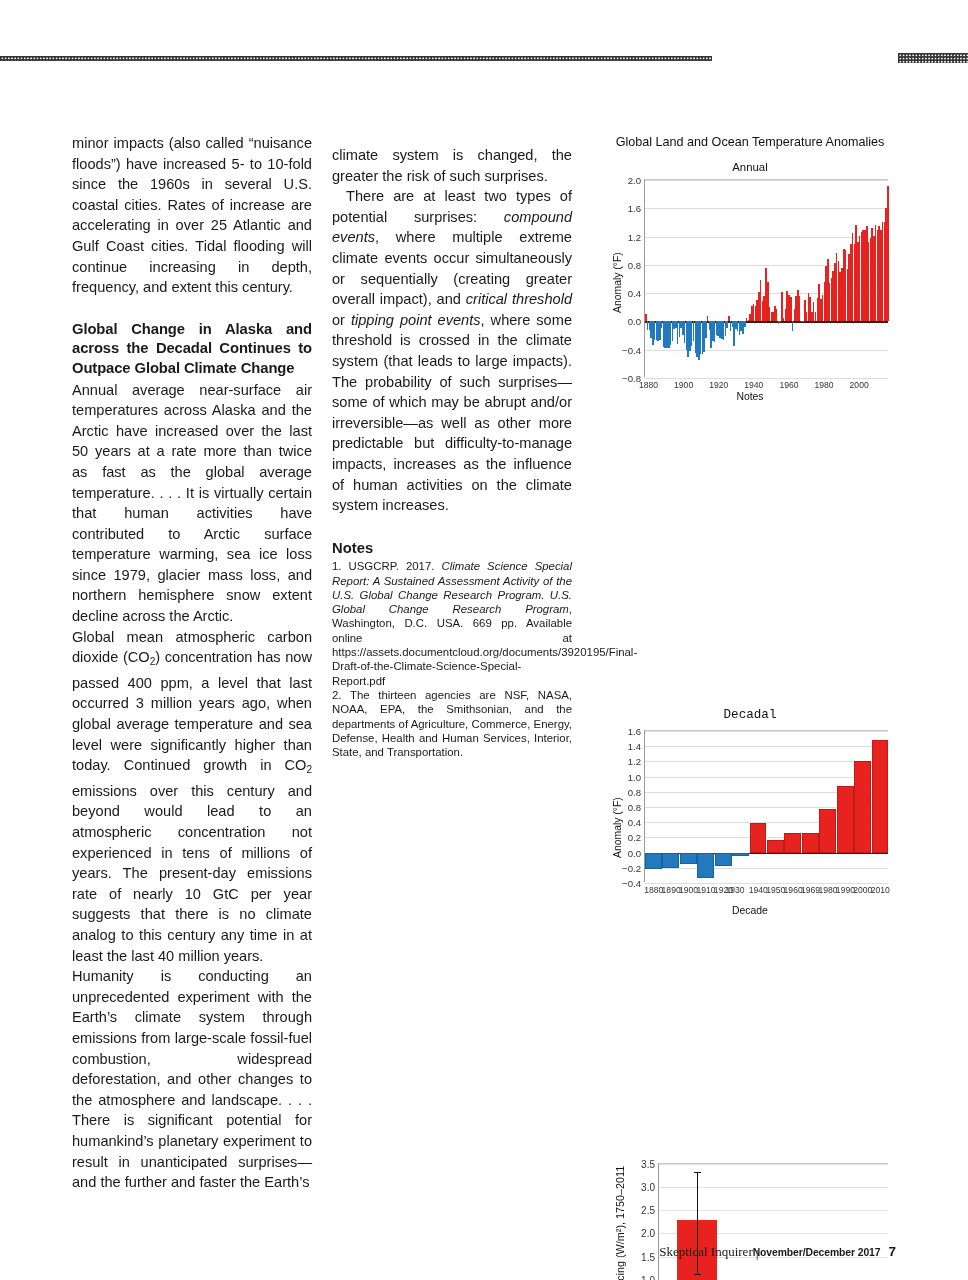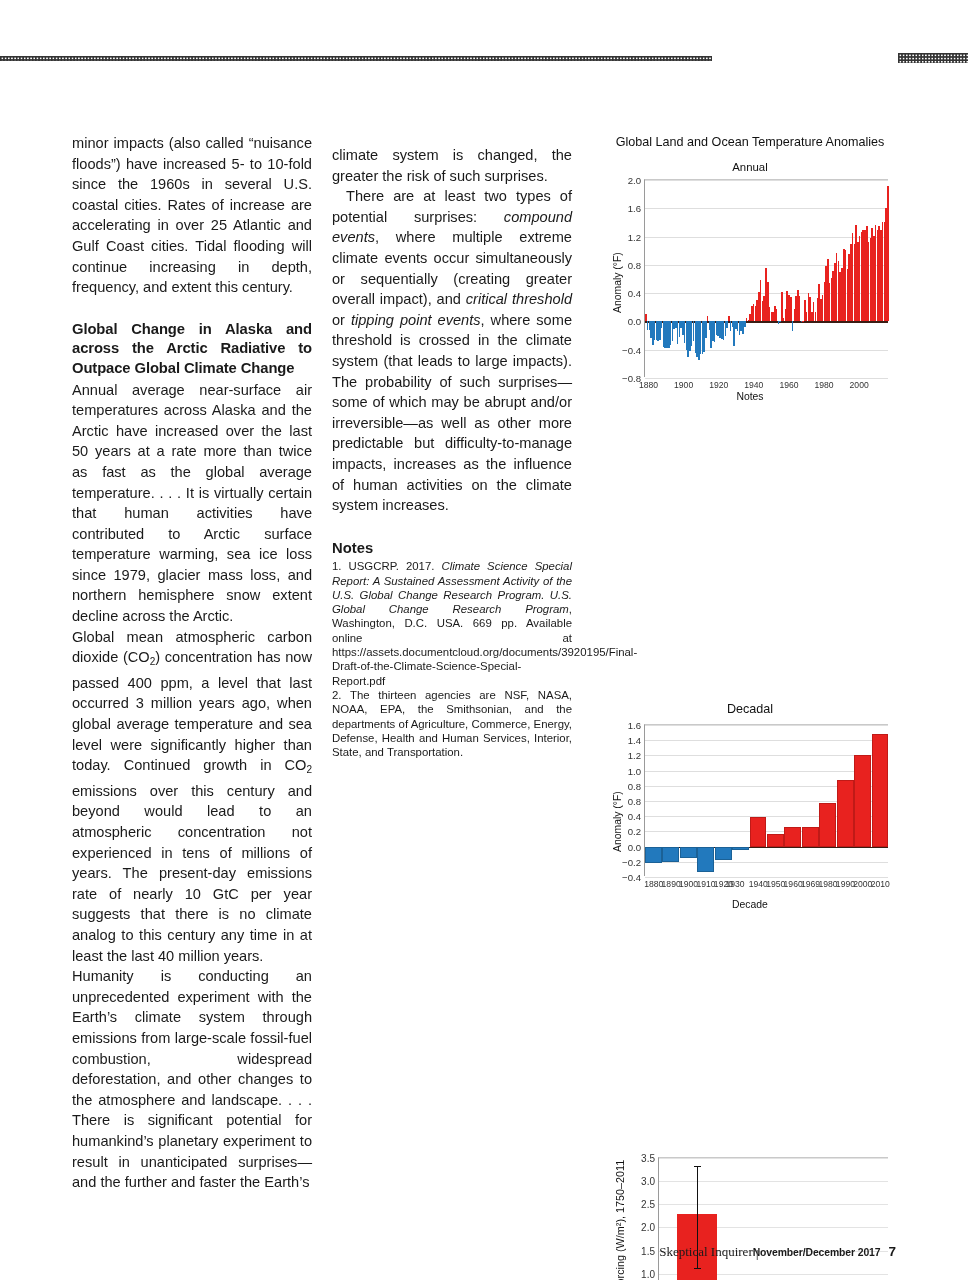--- a/index.html
+++ b/index.html
@@ -74,21 +74,21 @@
 </head>
 <body>
 
 <div id="runhead">
   <div class="dotrule" id="rule-left"></div>
   <div class="dotrule" id="rule-right"></div>
 </div>
 
 <div class="col" id="col1">
   <p>minor impacts (also called “nuisance floods”) have increased 5- to 10-fold since the 1960s in several U.S. coastal cities. Rates of increase are accelerating in over 25 Atlantic and Gulf Coast cities. Tidal flooding will continue increasing in depth, frequency, and extent this century.</p>
-  <h2 class="sec">Global Change in Alaska and across the Arctic Radiative to Outpace Global Climate Change</h2>
+  <h2 class="sec">Global Change in Alaska and across the Decadal Continues to Outpace Global Climate Change</h2>
   <p>Annual average near-surface air temperatures across Alaska and the Arctic have increased over the last 50 years at a rate more than twice as fast as the global average temperature. . . . It is virtually certain that human activities have contributed to Arctic surface temperature warming, sea ice loss since 1979, glacier mass loss, and northern hemisphere snow extent decline across the Arctic.</p>
   <p><span>Global mean atmospheric carbon dioxide (CO</span><sub>2</sub><span>) concentration has now passed 400 ppm, a level that last occurred 3 million years ago, when global average temperature and sea level were significantly higher than today. Continued growth in CO</span><sub>2</sub><span> emissions over this century and beyond would lead to an atmospheric concentration not experienced in tens of millions of years. The present-day emissions rate of nearly 10 GtC per year suggests that there is no climate analog to this century any time in at least the last 40 million years.</span></p>
   <p>Humanity is conducting an unprecedented experiment with the Earth’s climate system through emissions from large-scale fossil-fuel combustion, widespread deforestation, and other changes to the atmosphere and landscape. . . . There is significant potential for humankind’s planetary experiment to result in unanticipated surprises—and the further and faster the Earth’s</p>
 </div>
 
 <div class="col" id="col2">
   <p>climate system is changed, the greater the risk of such surprises.</p>
   <p class="ind"><span>There are at least two types of potential surprises: </span><i>compound events</i><span>, where multiple extreme climate events occur simultaneously or sequentially (creating greater overall impact), and </span><i>critical threshold</i><span> or </span><i>tipping point events</i><span>, where some threshold is crossed in the climate system (that leads to large impacts). The probability of such surprises—some of which may be abrupt and/or irreversible—as well as other more predictable but difficulty-to-manage impacts, increases as the influence of human activities on the climate system increases.</span></p>
   <div id="notes-head">Notes</div>
   <p class="note"><span>1. USGCRP. 2017. </span><i>Climate Science Special Report: A Sustained Assessment Activity of the U.S. Global Change Research Program.</i><i> U.S. Global Change Research Program</i><span>, Washington, D.C. USA. 669 pp. Available online at https://assets.documentcloud.org/documents/3920195/Final-Draft-of-the-Climate-Science-Special-Report.pdf</span></p>
@@ -259,21 +259,21 @@
       <div class="xtick" style="left:108.83453237410072px;">1940</div>
       <div class="xtick" style="left:143.94244604316546px;">1960</div>
       <div class="xtick" style="left:179.0503597122302px;">1980</div>
       <div class="xtick" style="left:214.15827338129495px;">2000</div>
     </div>
   <div class="xlab" id="annual-xlab" style="top:256px;">Notes</div>
   <div class="ylab" id="annual-ylab" style="left:12px;top:178px;">Anomaly (°F)</div>
 </div>
 
 <div class="figbox chart" id="fig-decadal" style="left:600px;top:418px;width:300px;height:215px;">
-  <div class="ctitle" id="dec-title" style="margin-top:10px;">Decadal</div>
+  <div class="ctitle" id="dec-title" style="margin-top:16px;font-family:Liberation Mono, monospace;">Decadal</div>
   <div class="plot" id="dec-plot" style="left:44px;top:22px;width:244px;height:152px;">
       <div class="gl" style="top:0px;"></div>
       <div class="ytick" style="top:0px;">1.6</div>
       <div class="gl" style="top:15.200000000000014px;"></div>
       <div class="ytick" style="top:15.200000000000014px;">1.4</div>
       <div class="gl" style="top:30.40000000000001px;"></div>
       <div class="ytick" style="top:30.40000000000001px;">1.2</div>
       <div class="gl" style="top:45.60000000000001px;"></div>
       <div class="ytick" style="top:45.60000000000001px;">1.0</div>
       <div class="gl" style="top:60.800000000000004px;"></div>

